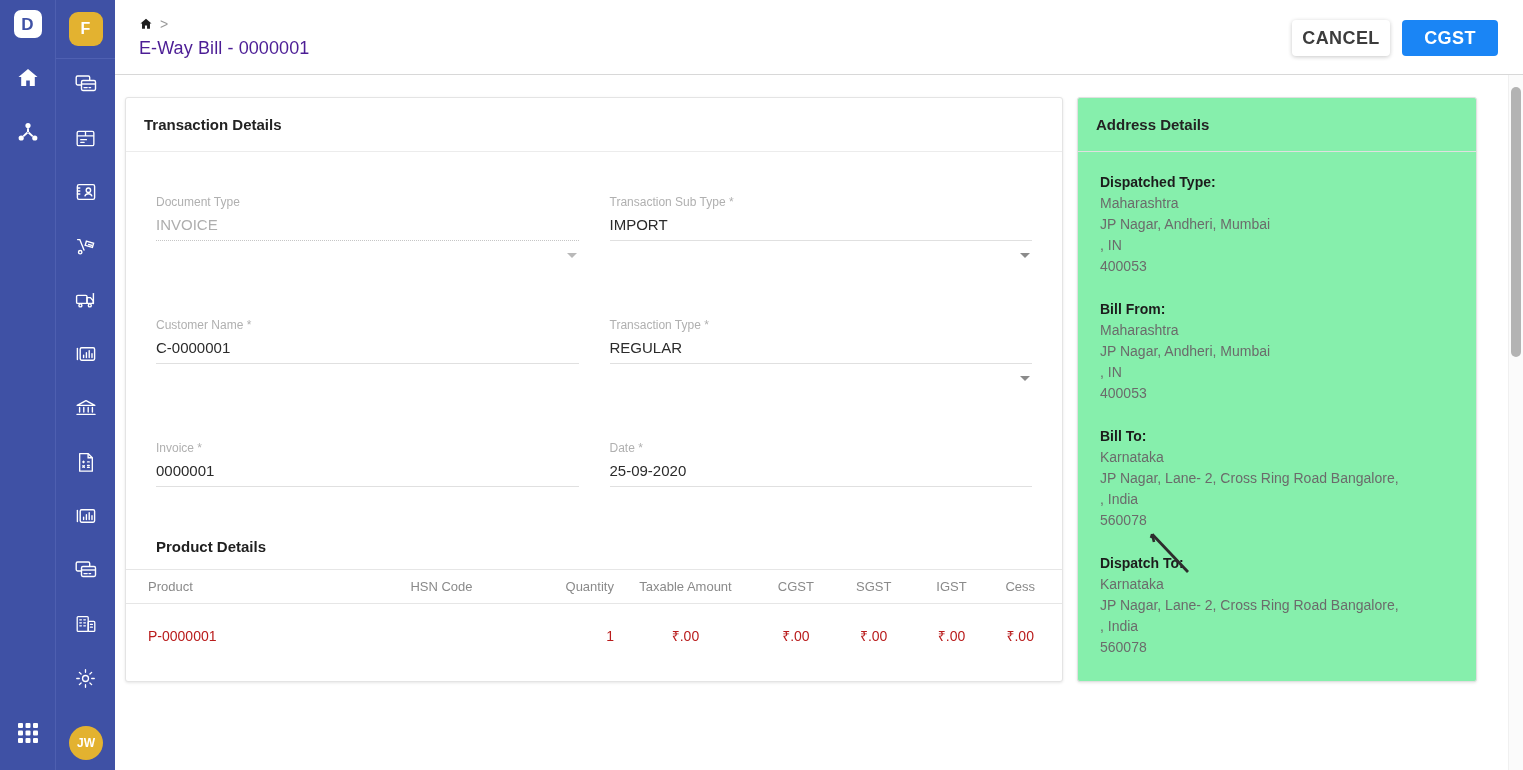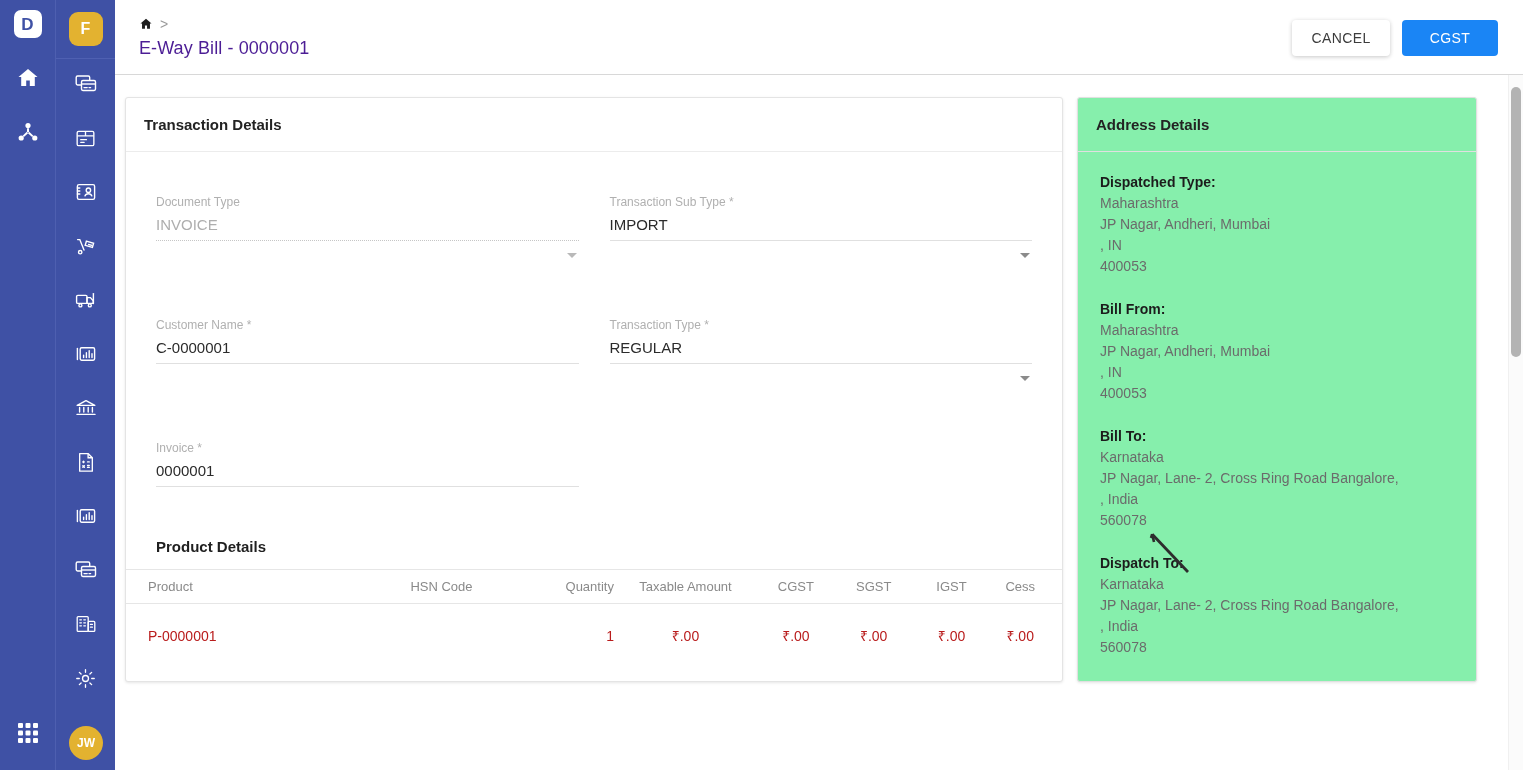--- a/index.html
+++ b/index.html
@@ -67,21 +67,21 @@
   .crumb-home { color: #1f1f1f; display: flex; align-items: center; }
   .crumb-sep { color: #9a9a9a; font-size: 14px; }
   .page-title {
     position: absolute; left: 24px; top: 38px;
     font-size: 18px; color: #4c1d95; letter-spacing: .1px;
   }
   .topbar-actions {
     position: absolute; right: 25px; top: 20px; display: flex; gap: 12px; align-items: center;
   }
   .btn {
-    height: 36px; border-radius: 4px; font-size: 14px; font-weight: normal;
+    height: 36px; border-radius: 4px; font-size: 18px; font-weight: bold;
     letter-spacing: .4px; display: flex; align-items: center; justify-content: center;
     cursor: pointer; border: none;
   }
   .btn-cancel {
     width: 98px; background: #ffffff; color: #3c3c3c;
     box-shadow: 0 1px 4px rgba(0,0,0,.22);
   }
   .btn-save { width: 96px; background: #1a85f5; color: #ffffff; }
 
   .board {
@@ -399,20 +399,25 @@
             <div class="field-rule"></div>
             <span class="caret"></span>
           </div>
 
           <div class="field">
             <div class="field-label">Invoice *</div>
             <div class="field-value">0000001</div>
             <div class="field-rule"></div>
           </div>
 
+          <div class="field">
+            <div class="field-label">Date *</div>
+            <div class="field-value">25-09-2020</div>
+            <div class="field-rule"></div>
+          </div>
 
         </div>
 
         <div class="section-sub">Product Details</div>
 
         <table class="products">
           <thead>
             <tr>
               <th class="col-product">Product</th>
               <th class="col-hsn">HSN Code</th>

